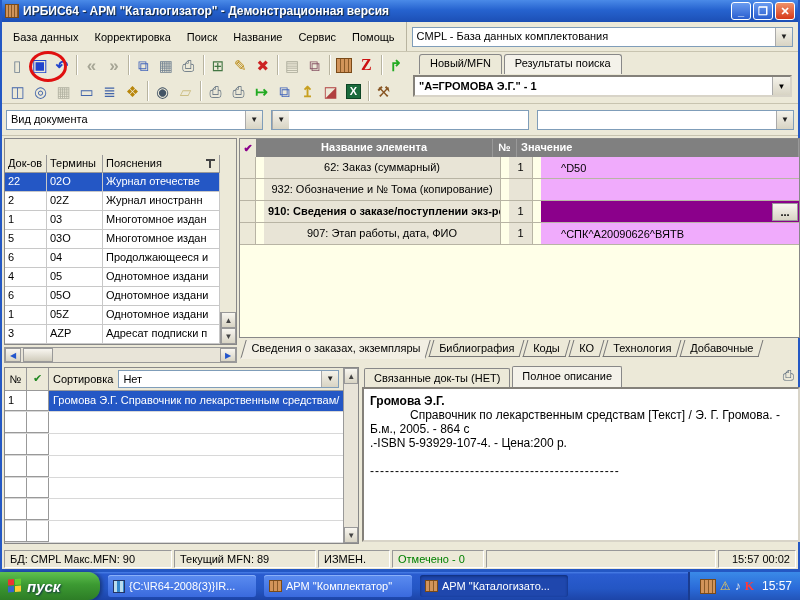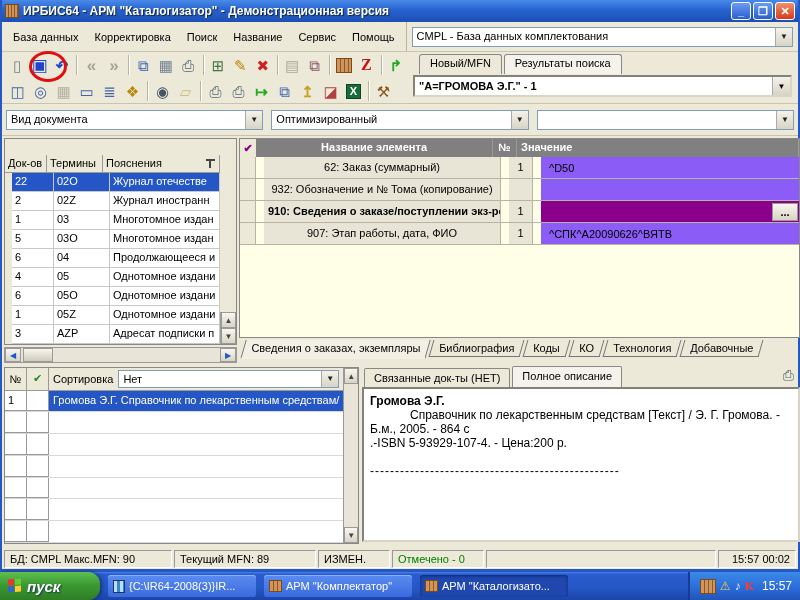--- a/index.html
+++ b/index.html
@@ -62,21 +62,21 @@
 
   
   .main { position:relative; height:229px; }
   .terms-panel { position:absolute; left:2px; top:2px; width:233px; height:207px; border:1px solid #888; background:#ECE9D8; display:flex;align-items:flex-end; }
   .terms-grid { flex:1; display:flex; flex-direction:column; }
   .t-head { display:flex; height:18px; background:#ECE9D8; border-bottom:1px solid #999; }
   .t-hcell { border-right:1px solid #999; padding:2px 3px; font-size:11px; white-space:nowrap; overflow:hidden; }
   .t-c1 { width:42px; } .t-c2 { width:56px; } .t-c3 { flex:1; position:relative; }
   .pin { position:absolute; right:4px; top:4px; width:9px; height:2px; background:#444; }
   .pin:after { content:""; position:absolute; left:3px; top:2px; width:2px; height:7px; background:#444; }
-  .t-row { display:flex; height:19px; background:#fff; border-bottom:1px solid #c8c8c8;margin-left:7px; }
+  .t-row { display:flex; height:19px; background:#fff; border-bottom:1px solid #c8c8c8; }
   .t-row .t-hcell { border-right:1px solid #c8c8c8; font-size:11px; padding:2px 3px; }
   .t-row.sel { background:#2457c5; color:#fff; }
   .vscroll { width:16px; background:#e8e4d8; border-left:1px solid #999; display:flex; flex-direction:column; justify-content:space-between; }
   .sbtn { height:16px; background:linear-gradient(180deg,#f8f6f0,#d8d4c4); border:1px solid #999; font-size:8px; color:#444;
           display:flex; align-items:center; justify-content:center; }
   .hscroll { position:absolute; left:2px; top:211px; width:233px; height:16px; border:1px solid #999; background:#e8e4d8; display:flex; }
   .hbtn { width:16px; background:linear-gradient(180deg,#f8f6f0,#d8d4c4); border:1px solid #999; color:#2255cc; font-size:8px;
           display:flex; align-items:center; justify-content:center; }
   .hthumb { width:30px; background:linear-gradient(180deg,#f8f6f0,#d0ccbc); border:1px solid #999; margin-left:2px; }
   .hsp { flex:1; }
@@ -87,21 +87,21 @@
   .fields-panel { position:absolute; left:237px; top:2px; width:561px; height:200px; border:1px solid #888;
                   background:#FFFFE8; display:flex; flex-direction:column; }
   .f-head { display:flex; height:18px; background:#808080; color:#fff; font-weight:bold; }
   .f-hc { padding:2px 4px; border-right:1px solid #999; white-space:nowrap; overflow:hidden; }
   .f-check { width:16px; background:#ECE9D8; display:flex; align-items:center; justify-content:center; }
   .f-name { width:237px;text-align:center; } .f-num { width:24px; text-align:center; } .f-val { flex:1; }
   .f-row { display:flex; height:22px; border-bottom:1px solid #b8b4a4;gap:8px; }
   .f-row .f-check { border-right:1px solid #b8b4a4; background:#ECE9D8; }
   .f-row .f-name { background:#E8E4D6; border-right:1px solid #b8b4a4; padding:4px 4px; white-space:nowrap; overflow:hidden; }
   .f-row .f-num { background:#E8E4D6; border-right:1px solid #b8b4a4; padding:4px 0; }
-  .f-row .f-val { background:#8b5cf6; padding:4px 8px; white-space:nowrap; overflow:hidden; display:flex; align-items:center; }
+  .f-row .f-val { background:#f0abfc; padding:4px 20px; white-space:nowrap; overflow:hidden; display:flex; align-items:center; }
   .f-row.bold .f-name { font-weight:bold; }
   .f-row.purple .f-val { background:#8B008B; padding:0; }
   .purple-fill { flex:1; height:100%; background:#8B008B; }
   .more-btn { width:26px; height:18px; margin:2px 1px; background:linear-gradient(180deg,#f8f6f0,#d8d4c4);
               border:1px solid #999; display:flex; align-items:center; justify-content:center; font-weight:bold; }
   .f-filler { flex:1; background:#FFFFE8; }
 
   .wtabs { position:absolute; left:237px; top:204px; width:561px; height:20px; display:flex; align-items:flex-start; padding-left:4px; }
   .wtab { transform:skewX(-16deg); border:1px solid #777; border-top:none; background:#ECE9D8; margin-right:3px; height:17px; }
   .wtab > span { display:block; transform:skewX(16deg); padding:2px 7px; white-space:nowrap; font-size:11px; }
@@ -255,21 +255,20 @@
       </div>
     </div>
   </div>
 
   <div class="viewbar">
     <div class="combo vcombo1">
       <span class="cval">Вид документа</span>
       <span class="carr">▼</span>
     </div>
     <div class="combo vcombo2">
-      <span class="cval">Оптимизированный</span>
       <span class="carr">▼</span>
     </div>
     <div class="combo vcombo3">
       <span class="cval"></span>
       <span class="carr">▼</span>
     </div>
   </div>
 
   <div class="main">
 

